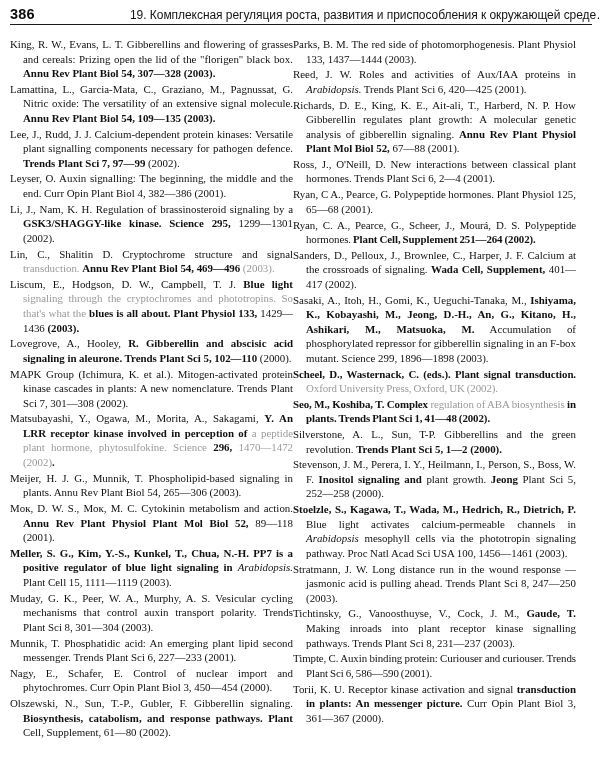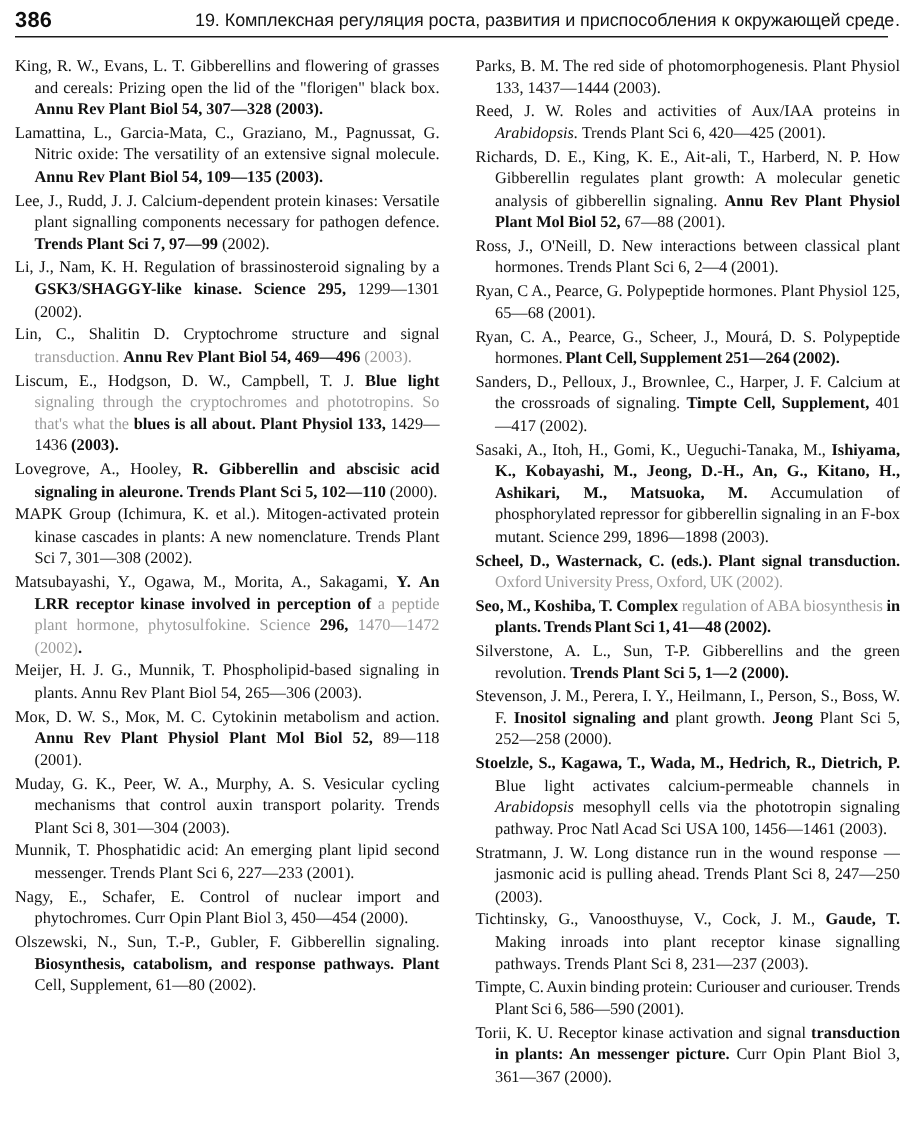--- a/index.html
+++ b/index.html
@@ -22,21 +22,21 @@
     width: 600px;
     height: 759px;
     box-sizing: border-box;
     padding: 0;
     background: #ffffff;
   }
 
   
   .running-head {
     display: flex;
-    align-items: flex-start;
+    align-items: flex-end;
     padding: 6px 8px 0 10px;
     height: 22px;
     box-sizing: border-box;
   }
   .folio {
     font-family: "Liberation Sans", "DejaVu Sans", sans-serif;
     font-weight: 700;
     font-size: 14.5px;
     letter-spacing: 0.2px;
     color: #0d0d0d;
@@ -54,21 +54,21 @@
   }
   .head-rule {
     margin: 2px 8px 0 10px;
     height: 0;
     border-top: 1.6px solid #1b1b1b;
   }
 
   
   .columns {
     display: flex;
-    gap: 24px;
+    gap: 0;
     padding: 12px 8px 0 10px;
     box-sizing: border-box;
   }
   .col {
     width: 283px;
     flex: 0 0 auto;
   }
 
   .ref {
     font-size: 10.9px;
@@ -109,37 +109,39 @@
   <div class="columns">
 
     <div class="col">
 
       <p class="ref"><span>King, R. W., Evans, L. T. Gibberellins and flowering of grasses and cereals: Prizing open the lid of the "florigen" black box. <b>Annu Rev Plant Biol 54, 307—328 (2003).</b></span></p>
 
       <p class="ref"><span>Lamattina, L., Garcia-Mata, C., Graziano, M., Pagnussat, G. Nitric oxide: The versatility of an extensive signal molecule. <b>Annu Rev Plant Biol 54, 109—135 (2003).</b></span></p>
 
       <p class="ref"><span>Lee, J., Rudd, J. J. Calcium-dependent protein kinases: Versatile plant signalling components necessary for pathogen defence. <b>Trends Plant Sci 7, 97—99</b> (2002).</span></p>
 
+      <p class="ref"><span>Leyser, O. Auxin signalling: The beginning, the middle and the end. Curr Opin Plant Biol 4, 382—386 (2001).</span></p>
 
       <p class="ref"><span>Li, J., Nam, K. H. Regulation of brassinosteroid signaling by a <b>GSK3/SHAGGY-like kinase. Science 295,</b> 1299—1301 (2002).</span></p>
 
       <p class="ref"><span>Lin, C., Shalitin D. Cryptochrome structure and signal <span class="faded">transduction.</span> <b>Annu Rev Plant Biol 54, 469—496</b> <span class="faded">(2003).</span></span></p>
 
       <p class="ref"><span>Liscum, E., Hodgson, D. W., Campbell, T. J. <b>Blue light</b> <span class="faded">signaling through the cryptochromes and phototropins. So that's what the</span> <b>blues is all about. Plant Physiol 133,</b> 1429—1436 <b>(2003).</b></span></p>
 
       <p class="ref"><span>Lovegrove, A., Hooley, <b>R. Gibberellin and abscisic acid signaling in aleurone. Trends Plant Sci 5, 102—110</b> (2000).</span></p>
 
       <p class="ref"><span>MAPK Group (Ichimura, K. et al.). Mitogen-activated protein kinase cascades in plants: A new nomenclature. Trends Plant Sci 7, 301—308 (2002).</span></p>
 
       <p class="ref"><span>Matsubayashi, Y., Ogawa, M., Morita, A., Sakagami, <b>Y. An LRR receptor kinase involved in perception of</b> <span class="faded">a peptide plant hormone, phytosulfokine. Science</span> <b>296,</b> <span class="faded">1470—1472 (2002)</span><b>.</b></span></p>
 
       <p class="ref"><span>Meijer, H. J. G., Munnik, T. Phospholipid-based signaling in plants. Annu Rev Plant Biol 54, 265—306 (2003).</span></p>
 
       <p class="ref"><span>Moк, D. W. S., Moк, M. C. Cytokinin metabolism and action. <b>Annu Rev Plant Physiol Plant Mol Biol 52,</b> 89—118 (2001).</span></p>
 
+      <p class="ref"><span><b>Meller, S. G., Kim, Y.-S., Kunkel, T., Chua, N.-H. PP7 is a positive regulator of blue light signaling in</b> <i>Arabidopsis.</i> Plant Cell 15, 1111—1119 (2003).</span></p>
 
       <p class="ref"><span>Muday, G. K., Peer, W. A., Murphy, A. S. Vesicular cycling mechanisms that control auxin transport polarity. Trends Plant Sci 8, 301—304 (2003).</span></p>
 
       <p class="ref"><span>Munnik, T. Phosphatidic acid: An emerging plant lipid second messenger. Trends Plant Sci 6, 227—233 (2001).</span></p>
 
       <p class="ref"><span>Nagy, E., Schafer, E. Control of nuclear import and phytochromes. Curr Opin Plant Biol 3, 450—454 (2000).</span></p>
 
       <p class="ref"><span>Olszewski, N., Sun, T.-P., Gubler, F. Gibberellin signaling. <b>Biosynthesis, catabolism, and response pathways. Plant</b> Cell, Supplement, 61—80 (2002).</span></p>
 
     </div>
@@ -151,21 +153,21 @@
       <p class="ref"><span>Reed, J. W. Roles and activities of Aux/IAA proteins in <i>Arabidopsis.</i> Trends Plant Sci 6, 420—425 (2001).</span></p>
 
       <p class="ref"><span>Richards, D. E., King, K. E., Ait-ali, T., Harberd, N. P. How Gibberellin regulates plant growth: A molecular genetic analysis of gibberellin signaling. <b>Annu Rev Plant Physiol Plant Mol Biol 52,</b> 67—88 (2001).</span></p>
 
       <p class="ref"><span>Ross, J., O'Neill, D. New interactions between classical plant hormones. Trends Plant Sci 6, 2—4 (2001).</span></p>
 
       <p class="ref"><span>Ryan, C A., Pearce, G. Polypeptide hormones. Plant Physiol 125, 65—68 (2001).</span></p>
 
       <p class="ref tight"><span>Ryan, C. A., Pearce, G., Scheer, J., Mourá, D. S. Polypeptide hormones. <b>Plant Cell, Supplement 251—264 (2002).</b></span></p>
 
-      <p class="ref"><span>Sanders, D., Pelloux, J., Brownlee, C., Harper, J. F. Calcium at the crossroads of signaling. <b>Timpte Cell, Supplement,</b> 401—417 (2002).</span></p>
+      <p class="ref"><span>Sanders, D., Pelloux, J., Brownlee, C., Harper, J. F. Calcium at the crossroads of signaling. <b>Wada Cell, Supplement,</b> 401—417 (2002).</span></p>
 
       <p class="ref"><span>Sasaki, A., Itoh, H., Gomi, K., Ueguchi-Tanaka, M., <b>Ishiyama, K., Kobayashi, M., Jeong, D.-H., An, G., Kitano, H., Ashikari, M., Matsuoka, M.</b> Accumulation of phosphorylated repressor for gibberellin signaling in an F-box mutant. Science 299, 1896—1898 (2003).</span></p>
 
       <p class="ref tight"><span><b>Scheel, D., Wasternack, C. (eds.). Plant signal transduction.</b> <span class="faded">Oxford University Press, Oxford, UK (2002).</span></span></p>
 
       <p class="ref tight"><span><b>Seo, M., Koshiba, T. Complex</b> <span class="faded">regulation of ABA biosynthesis</span> <b>in plants. Trends Plant Sci 1, 41—48 (2002).</b></span></p>
 
       <p class="ref"><span>Silverstone, A. L., Sun, T-P. Gibberellins and the green revolution. <b>Trends Plant Sci 5, 1—2 (2000).</b></span></p>
 
 

